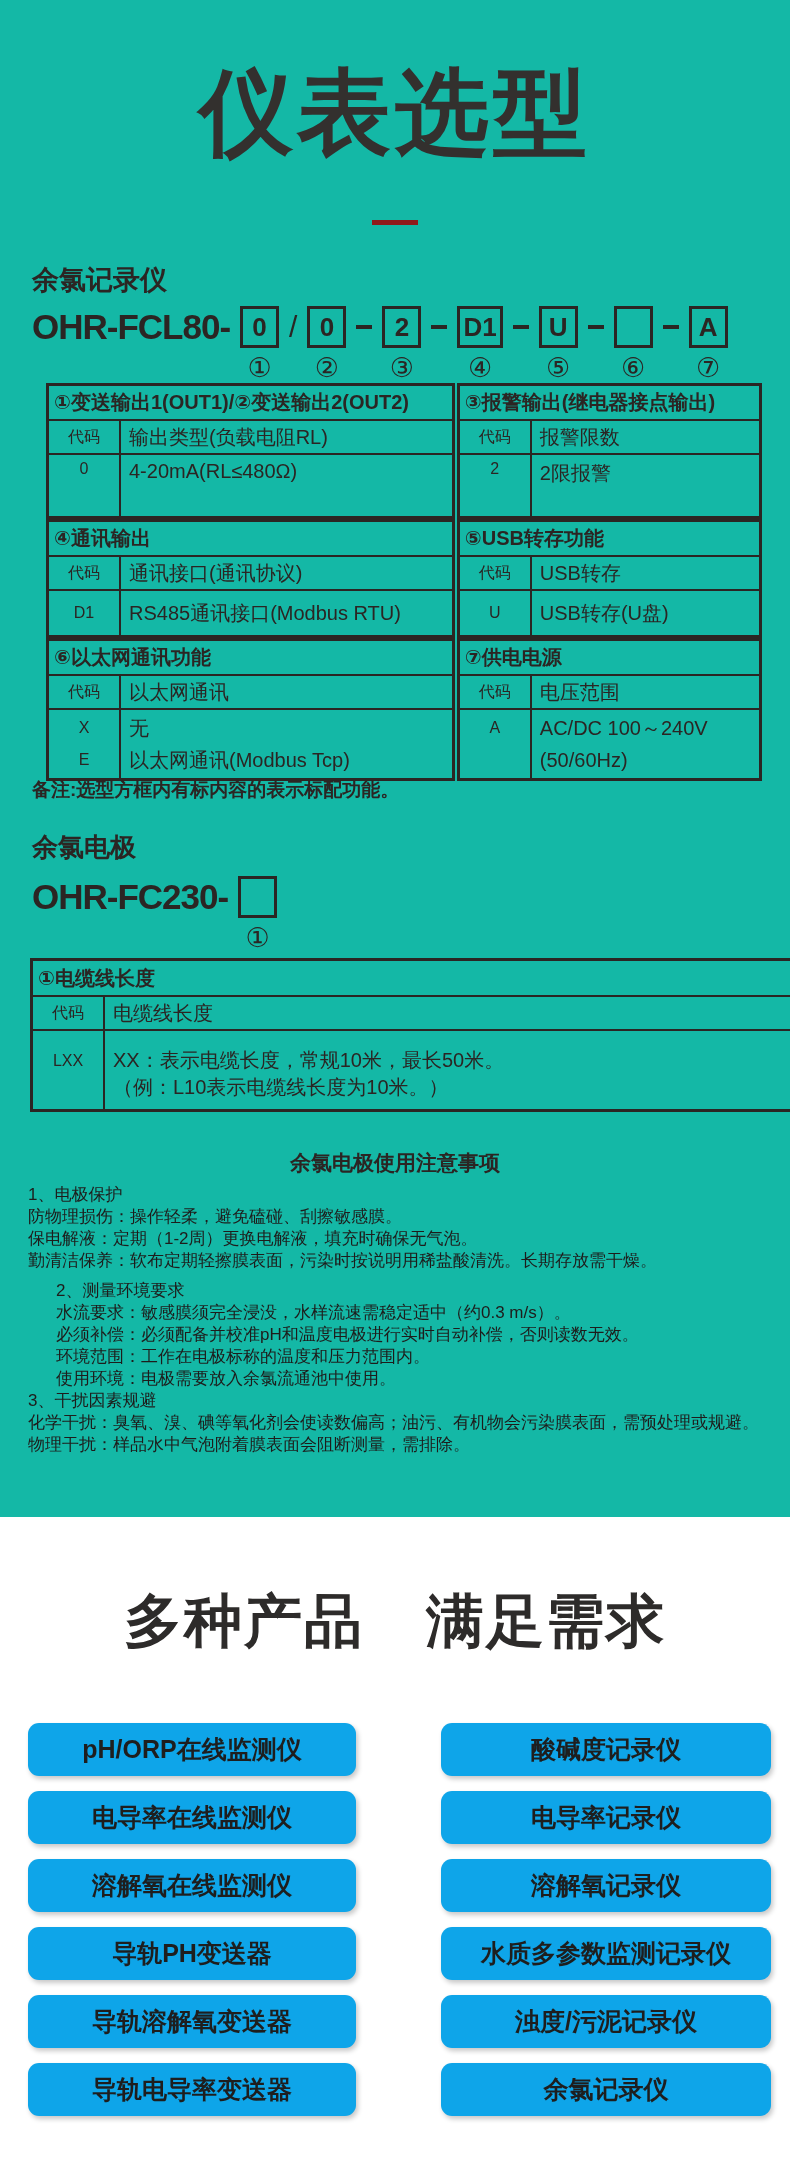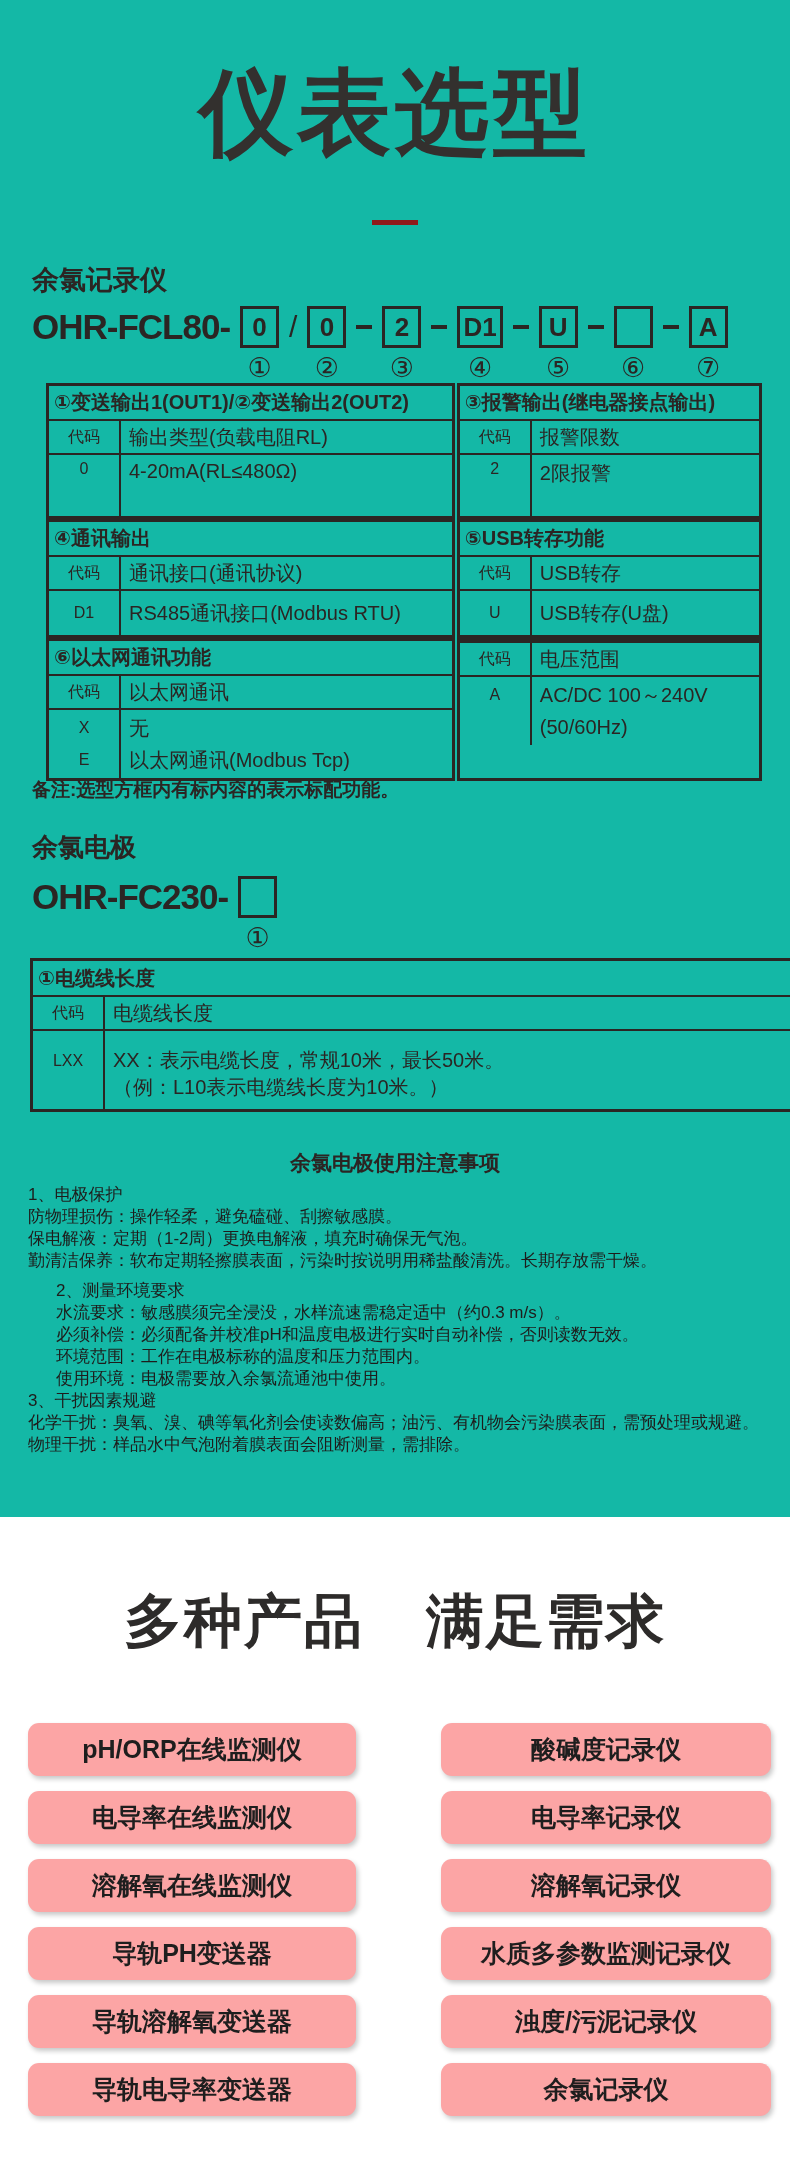--- a/index.html
+++ b/index.html
@@ -68,21 +68,21 @@
   .note-line { margin-left:28px; font-size:17px; line-height:22px; white-space:nowrap; color:#1e1c1b; }
   .note-group.g2 { margin-top:8px;padding-left:28px; }
 
   
   .bottom-section { position:absolute; top:1517px; left:0; width:790px; height:663px; background:#ffffff; }
   .products-title { position:absolute; top:66px; left:0; width:100%;
     display:flex; justify-content:center; gap:62px;
     font-size:58px; font-weight:900; color:#2d2b2a; letter-spacing:2px; }
   .products-grid { position:absolute; top:206px; left:28px;
     display:grid; grid-template-columns:328px 330px; column-gap:85px; row-gap:15px; }
-  .product-button { height:53px; background:#fca5a5; border-radius:11px;
+  .product-button { height:53px; background:#0ea5e9; border-radius:11px;
     display:flex; align-items:center; justify-content:center;
     font-size:25px; font-weight:600; color:#1e1e1e;
     box-shadow:2px 3px 5px rgba(0,0,0,0.22); cursor:pointer; }
 </style>
 </head>
 <body>
 
 <div class="top-section">
 
   <div class="page-title">仪表选型</div>
@@ -202,20 +202,21 @@
             <div class="lineA">X</div>
             <div class="lineA">E</div>
           </div>
           <div class="tdesc">
             <div class="lineA">无</div>
             <div class="lineA">以太网通讯(Modbus Tcp)</div>
           </div>
         </div>
       </div>
       <div class="half right">
+        <div class="cell-header">⑦供电电源</div>
         <div class="trow h-sub">
           <div class="tcode">代码</div>
           <div class="tdesc">电压范围</div>
         </div>
         <div class="trow h-valC">
           <div class="tcode">
             <div class="lineA">A</div>
           </div>
           <div class="tdesc">
             <div class="lineA">AC/DC 100～240V</div>

